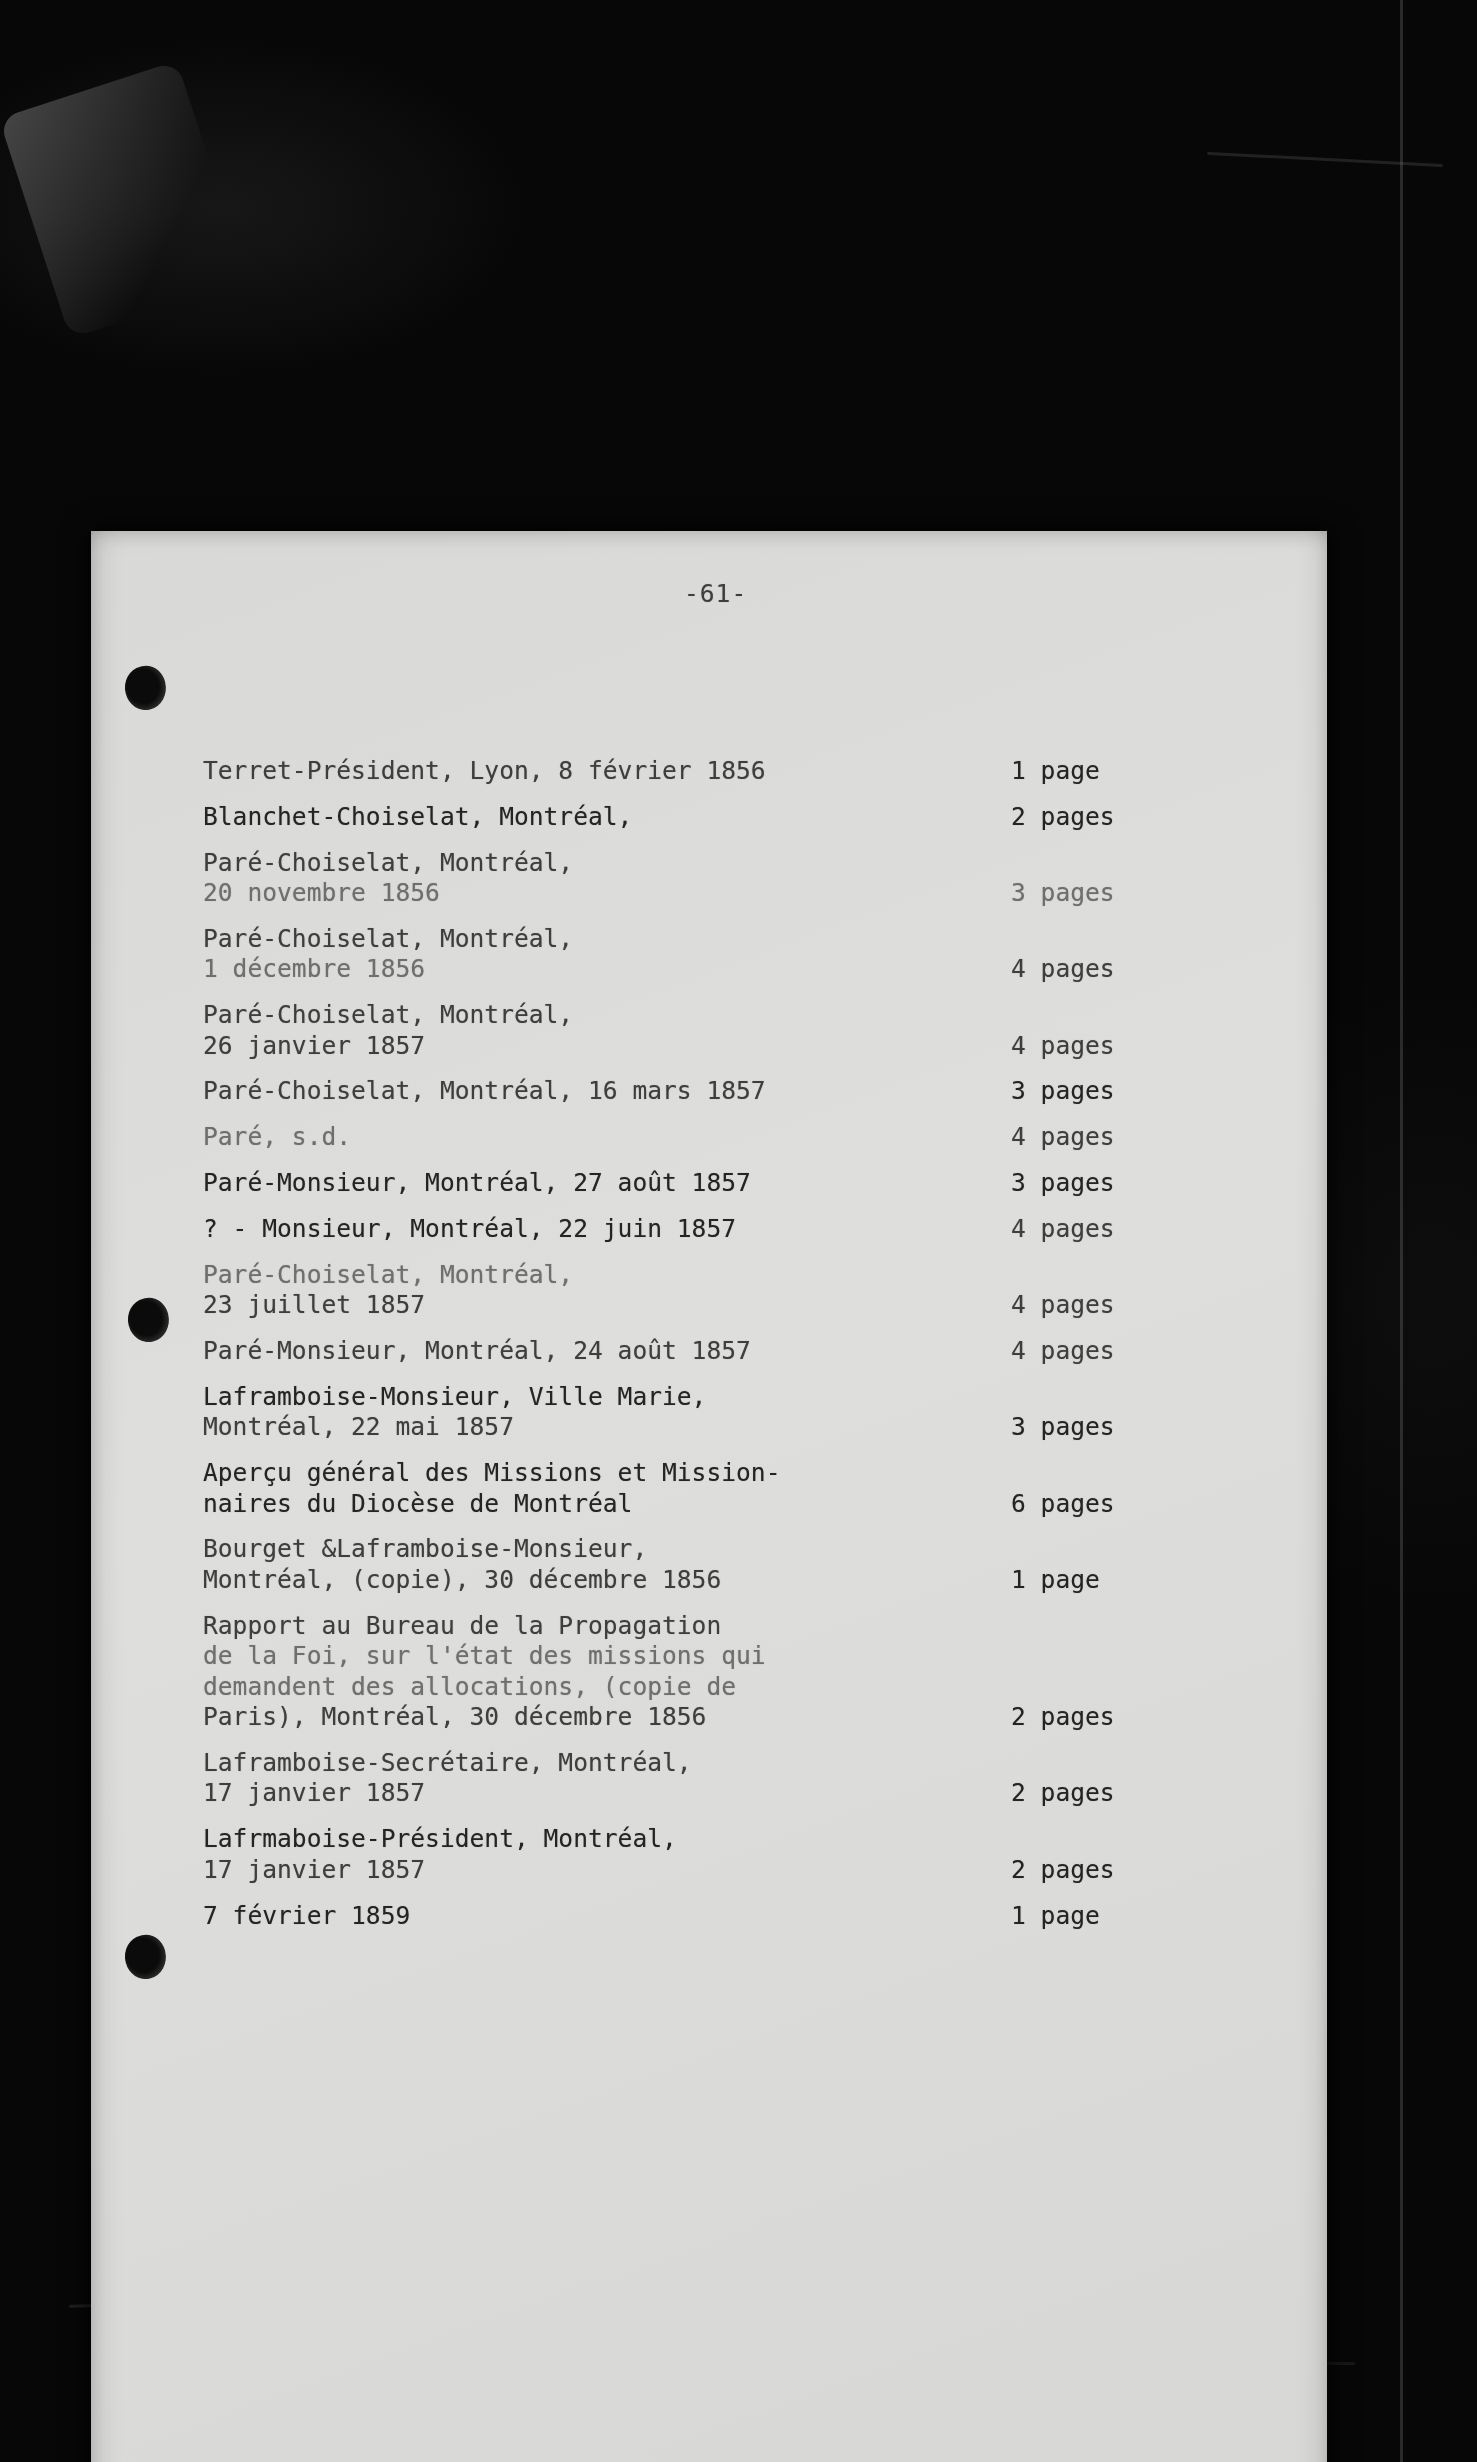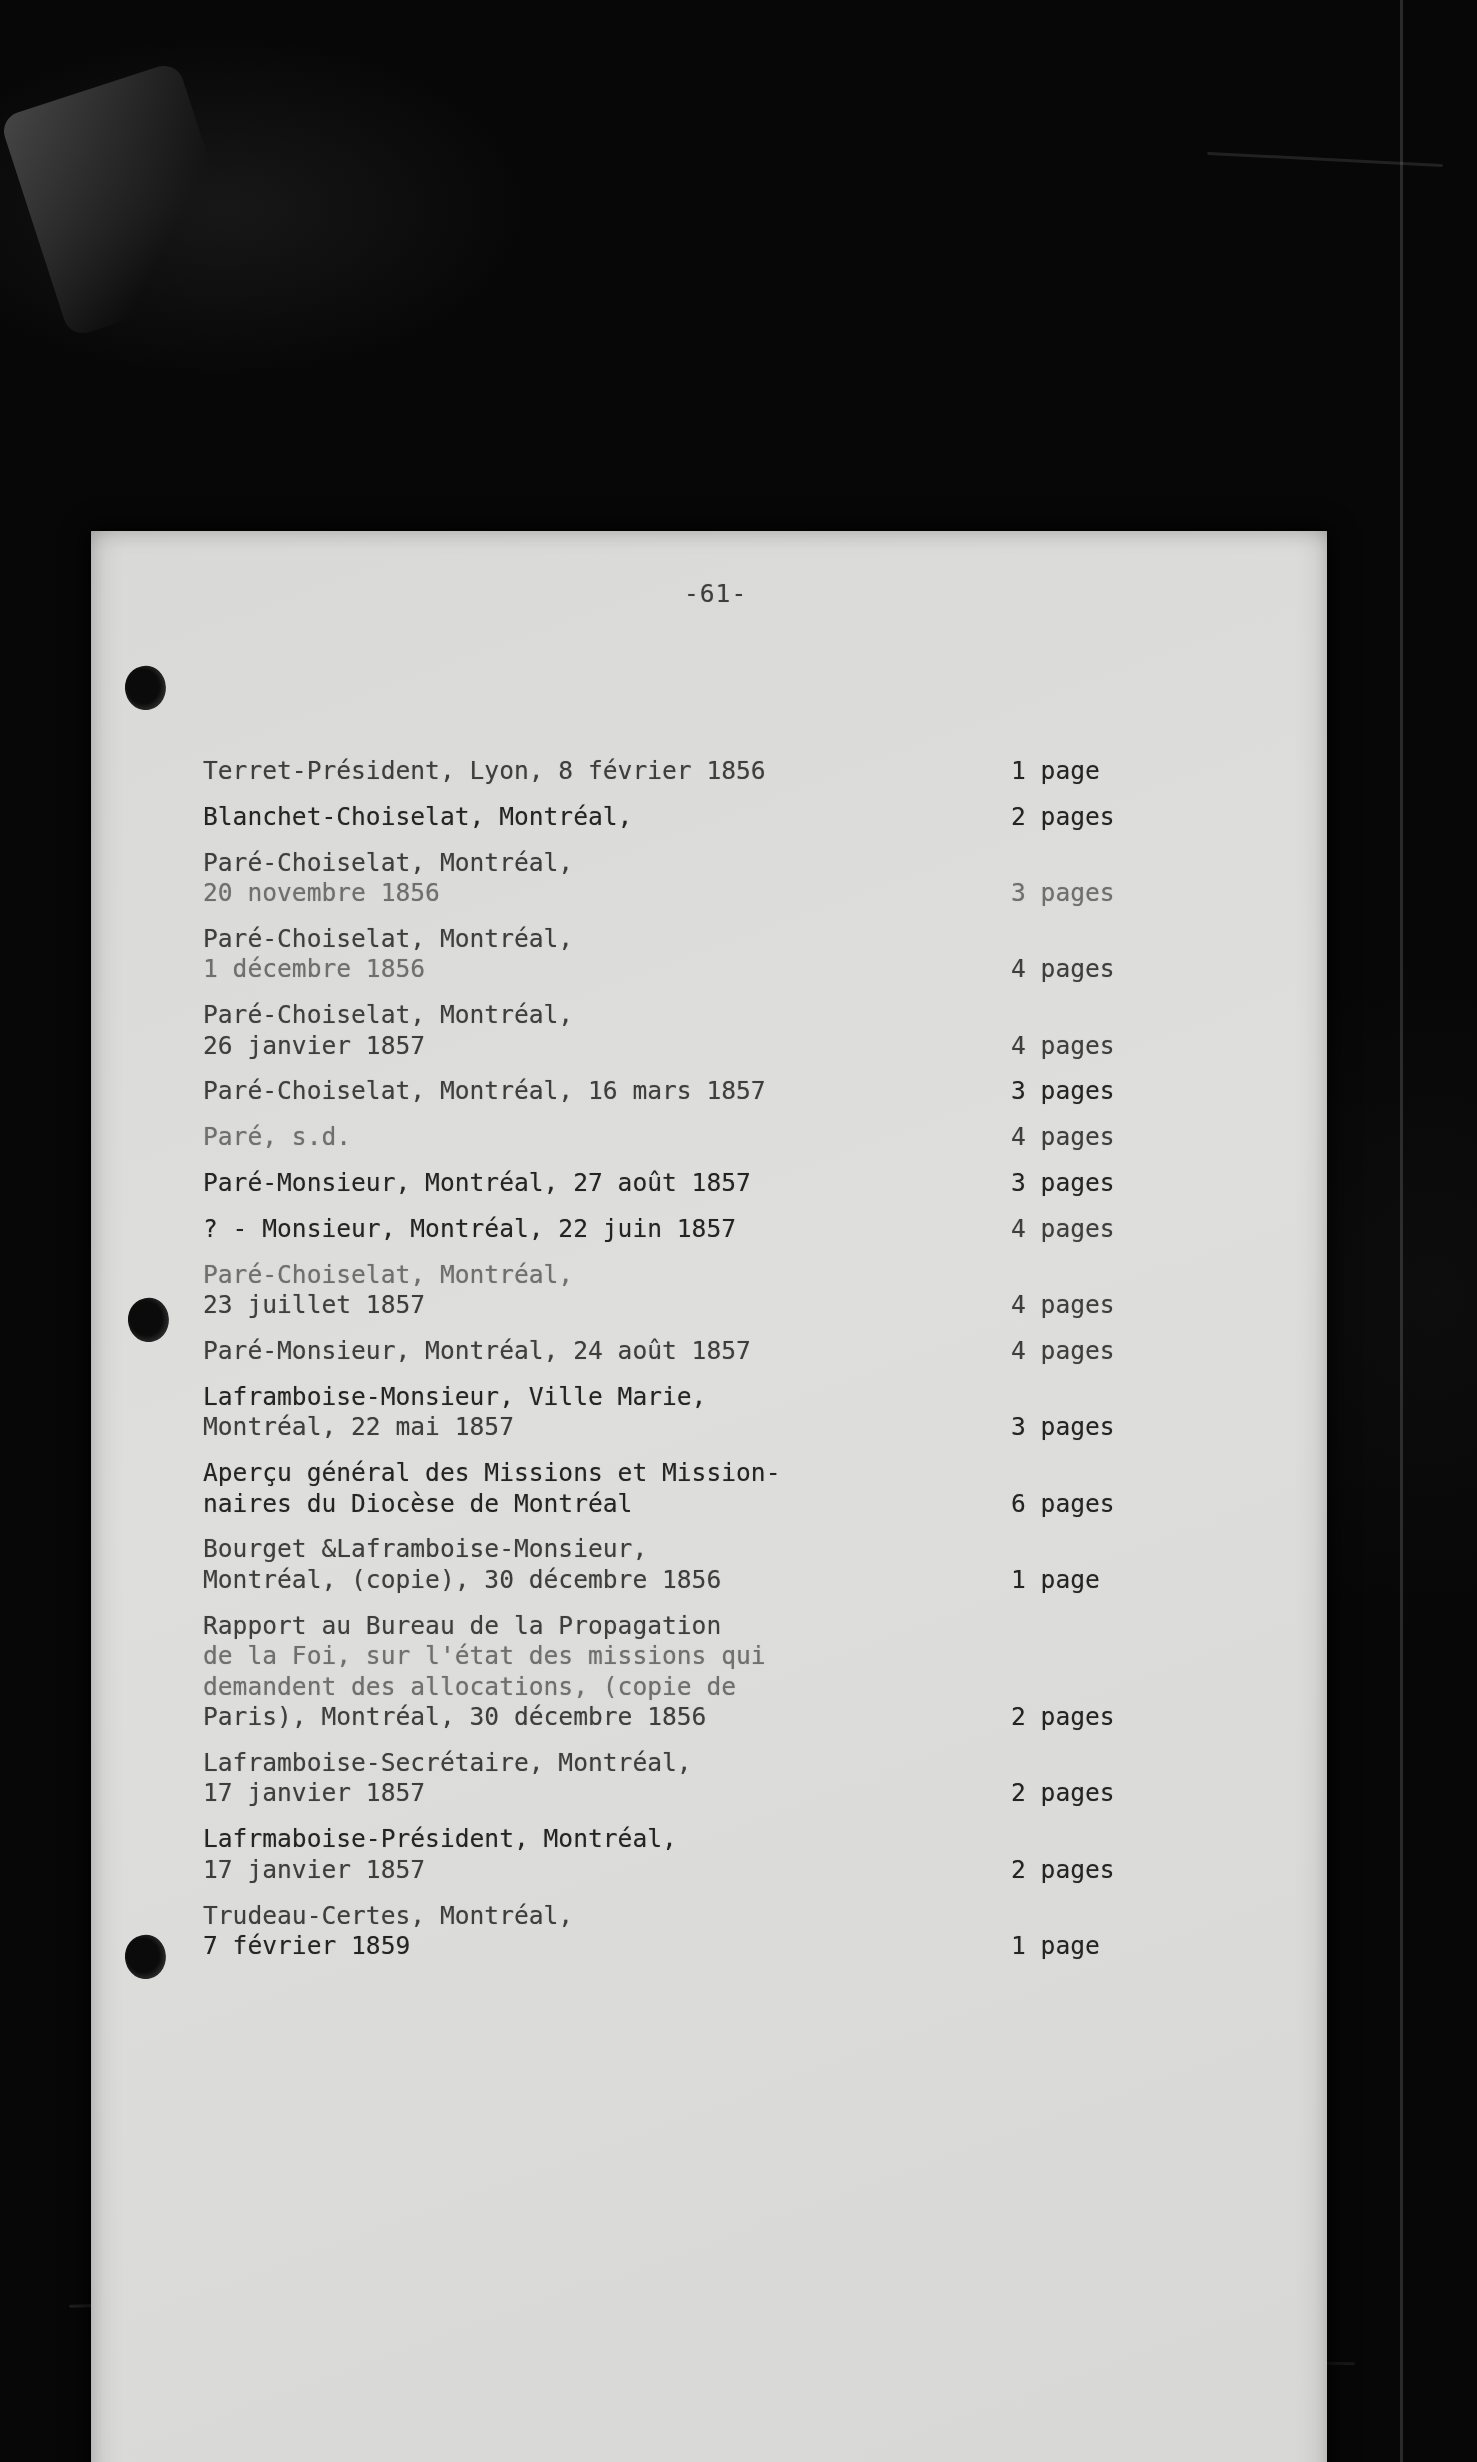--- a/index.html
+++ b/index.html
@@ -241,21 +241,20 @@
         </div>
         <div class="entry">
           <div class="entry-lines">
             <div class="line tone-1">Lafrmaboise-Président, Montréal,</div>
             <div class="line tone-2">17 janvier 1857</div>
           </div>
           <div class="pages tone-1">2 pages</div>
         </div>
         <div class="entry">
           <div class="entry-lines">
-            <div class="line tone-2">Trudeau-Certes, Montréal,</div>
             <div class="line tone-1">7 février 1859</div>
           </div>
           <div class="pages tone-1">1 page</div>
         </div>
       </div>
     <div class="hole hole-1"></div>
     <div class="hole hole-2"></div>
     <div class="hole hole-3"></div>
   </div>
 </div>

